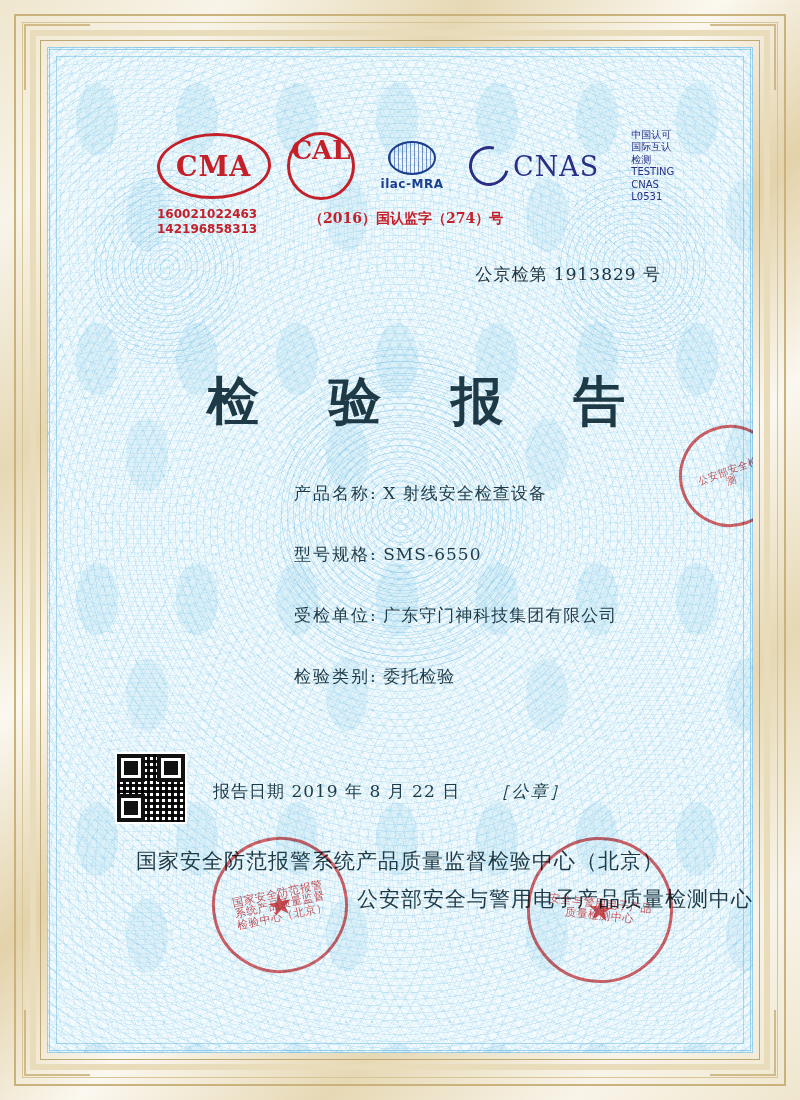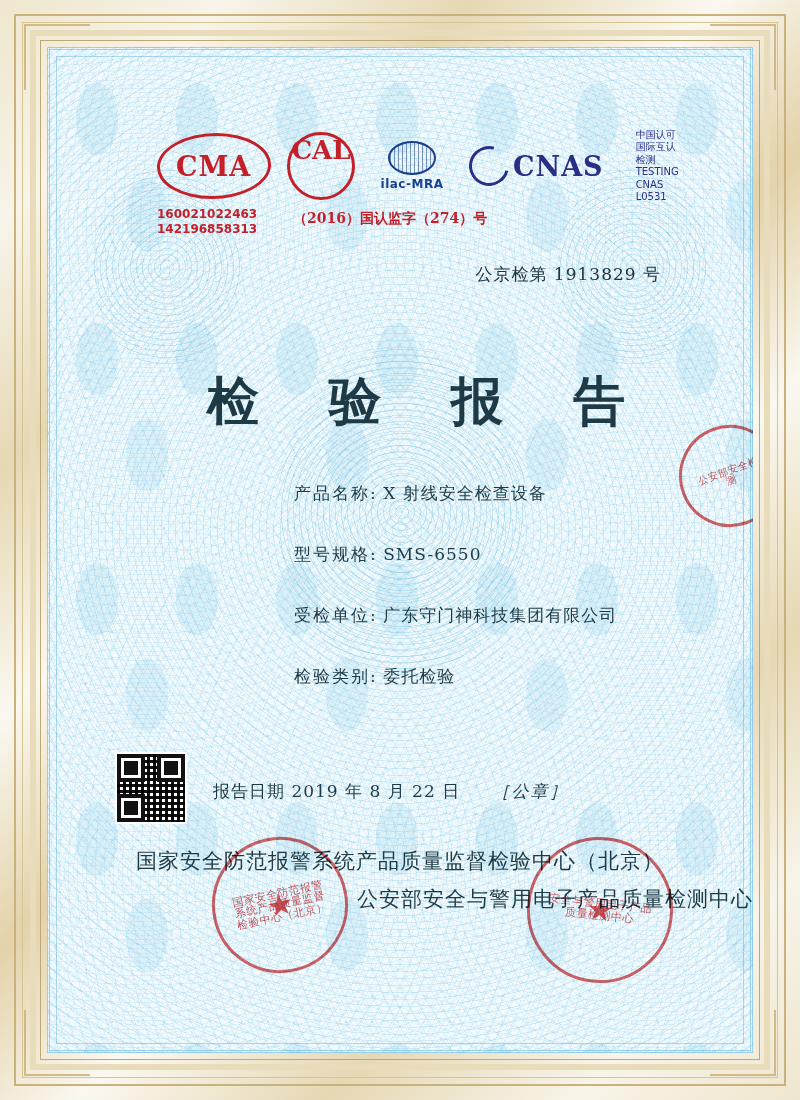--- a/index.html
+++ b/index.html
@@ -137,35 +137,35 @@
   .ilac-text{font-size:12px;font-weight:bold;letter-spacing:.5px;margin-top:2px;}
 
   .logo-cnas{
     display:flex;align-items:center;gap:4px;color:#2a2f86;
   }
   .cnas-mark{
     width:34px;height:34px;border-radius:50%;
     border:3px solid #2a2f86;border-right-color:transparent;
     transform:rotate(-30deg);
   }
-  .cnas-word{font-size:27px;font-weight:bold;letter-spacing:1px;
+  .cnas-word{font-size:27px;font-weight:normal;letter-spacing:1px;
     font-family:"DejaVu Serif","Liberation Serif",serif;}
 
   .cnas-side{
     margin-left:16px;color:#2a2f86;font-size:10px;line-height:1.25;
     font-family:"DejaVu Sans","Liberation Sans",sans-serif;
   }
 
   
   .cma-nums{
     position:absolute;left:110px;top:160px;
     color:#c3202a;font-size:12px;line-height:1.25;font-weight:bold;
   }
   .guoren{
-    position:absolute;left:246px;top:163px;
+    position:absolute;left:262px;top:163px;
     color:#c3202a;font-size:14px;font-weight:bold;
     font-family:"DejaVu Serif","Liberation Serif",serif;
   }
 
   
   .serial{
     position:absolute;right:92px;top:216px;
     font-size:17px;color:#20343f;letter-spacing:1px;
     font-family:"DejaVu Serif","Liberation Serif",serif;
   }

